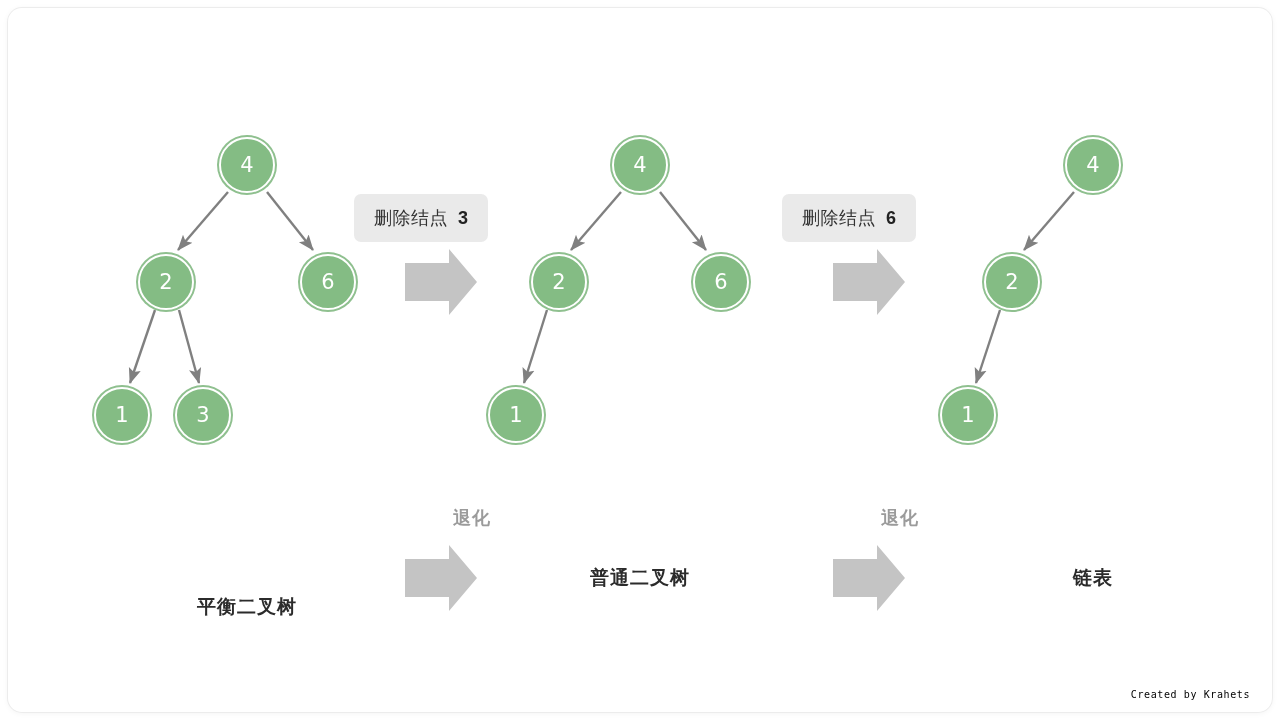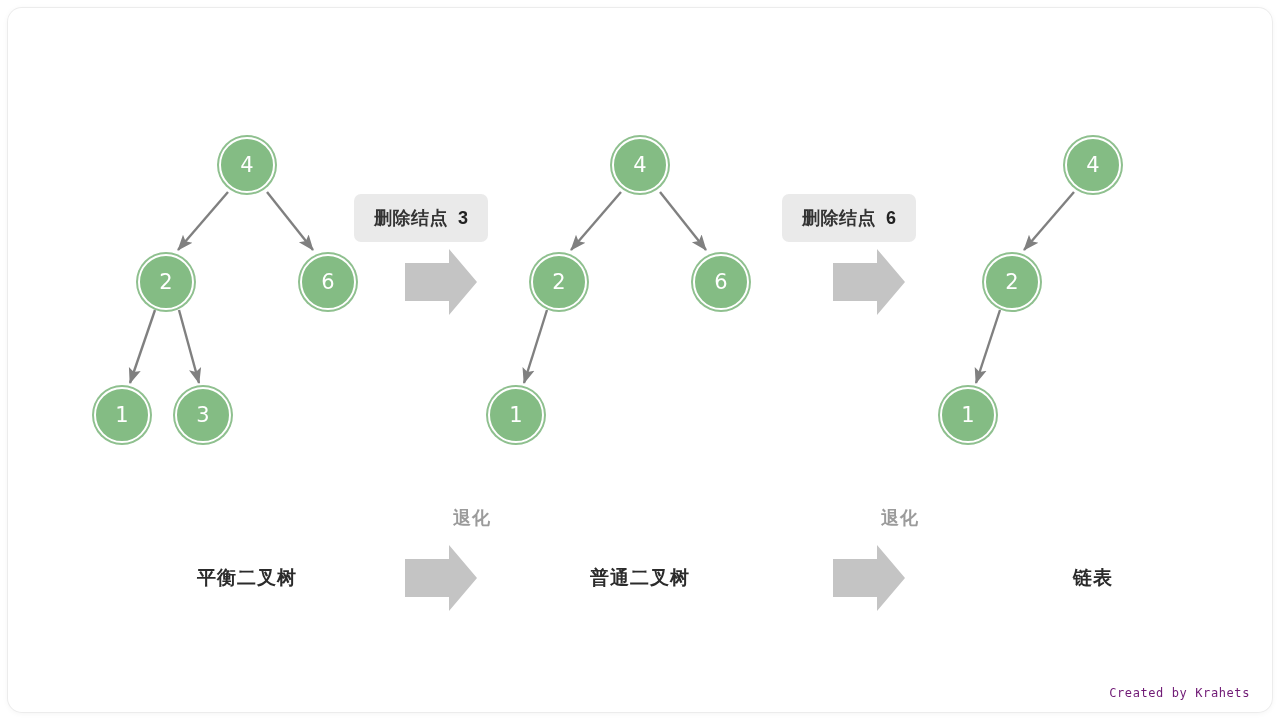--- a/index.html
+++ b/index.html
@@ -65,21 +65,21 @@
     background: #eaeaea;
     border-radius: 7px;
     padding: 12px 20px;
     display: flex;
     align-items: center;
     gap: 10px;
     box-sizing: border-box;
   }
   .op-text {
     font-size: 18px;
-    font-weight: bold;
+    font-weight: normal;
     color: #333333;
     white-space: nowrap;
     letter-spacing: 0.5px;
   }
   .op-num {
     font-size: 18px;
     font-weight: bold;
     color: #222222;
   }
   
@@ -99,22 +99,22 @@
     color: #9b9b9b;
     white-space: nowrap;
     text-align: right;
     letter-spacing: 1px;
   }
   .credit {
     position: absolute;
     right: 30px;
     bottom: 20px;
     font-family: "DejaVu Sans Mono", "Liberation Mono", monospace;
-    font-size: 12px;
-    color: #701a75;
+    font-size: 10px;
+    color: #000000;
     letter-spacing: 0.6px;
     white-space: nowrap;
   }
 </style>
 </head>
 <body>
 
 <div id="card">
   <div class="stage">
 
@@ -199,20 +199,20 @@
       <span class="op-num">3</span>
     </div>
     <div class="op-pill" style="left:782px; top:194px;">
       <span class="op-text">删除结点</span>
       <span class="op-num">6</span>
     </div>
 
     <div class="degen-label" style="left:391px; top:506px; width:100px;">退化</div>
     <div class="degen-label" style="left:819px; top:506px; width:100px;">退化</div>
 
-    <div class="caption" style="left:147px; top:565px; width:200px;text-align:center;">平衡二叉树</div>
+    <div class="caption" style="left:147px; top:594px; width:200px;text-align:center;">平衡二叉树</div>
     <div class="caption" style="left:993px; top:565px; width:200px;">链表</div>
     <div class="caption" style="left:540px; top:565px; width:200px;">普通二叉树</div>
 
     <div class="credit">Created by Krahets</div>
 
   </div>
 </div>
 
 </body></html>

